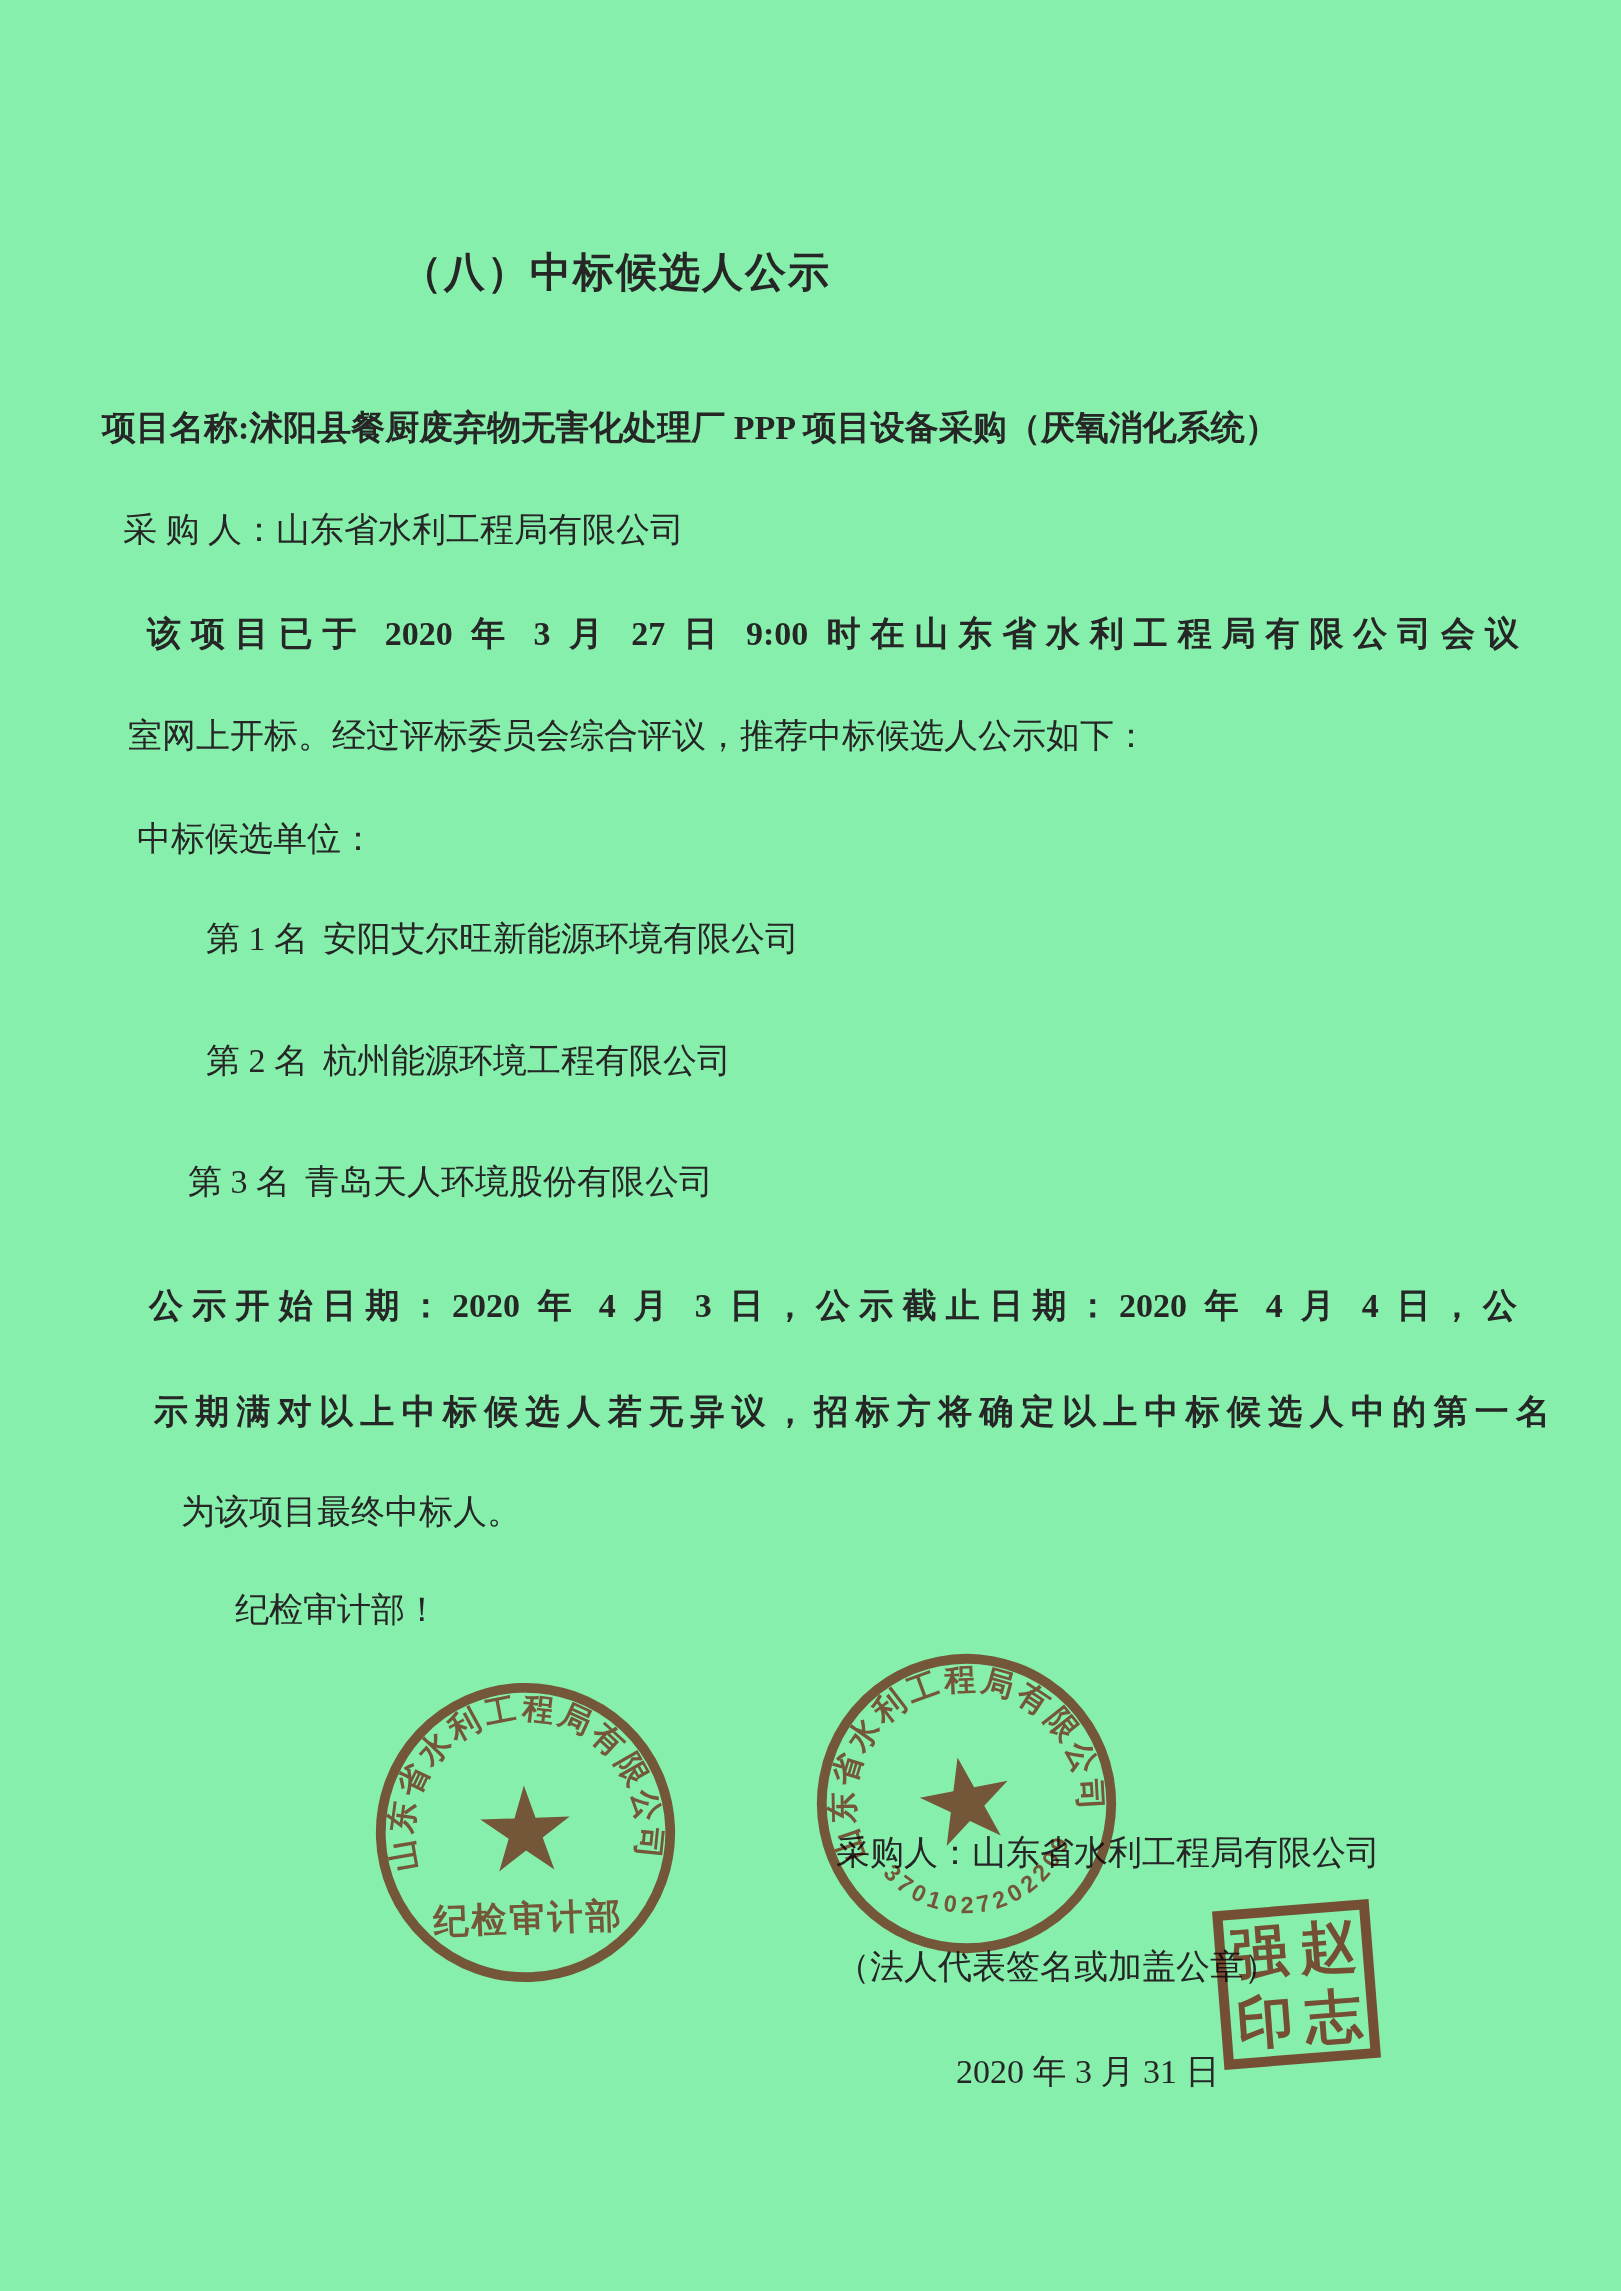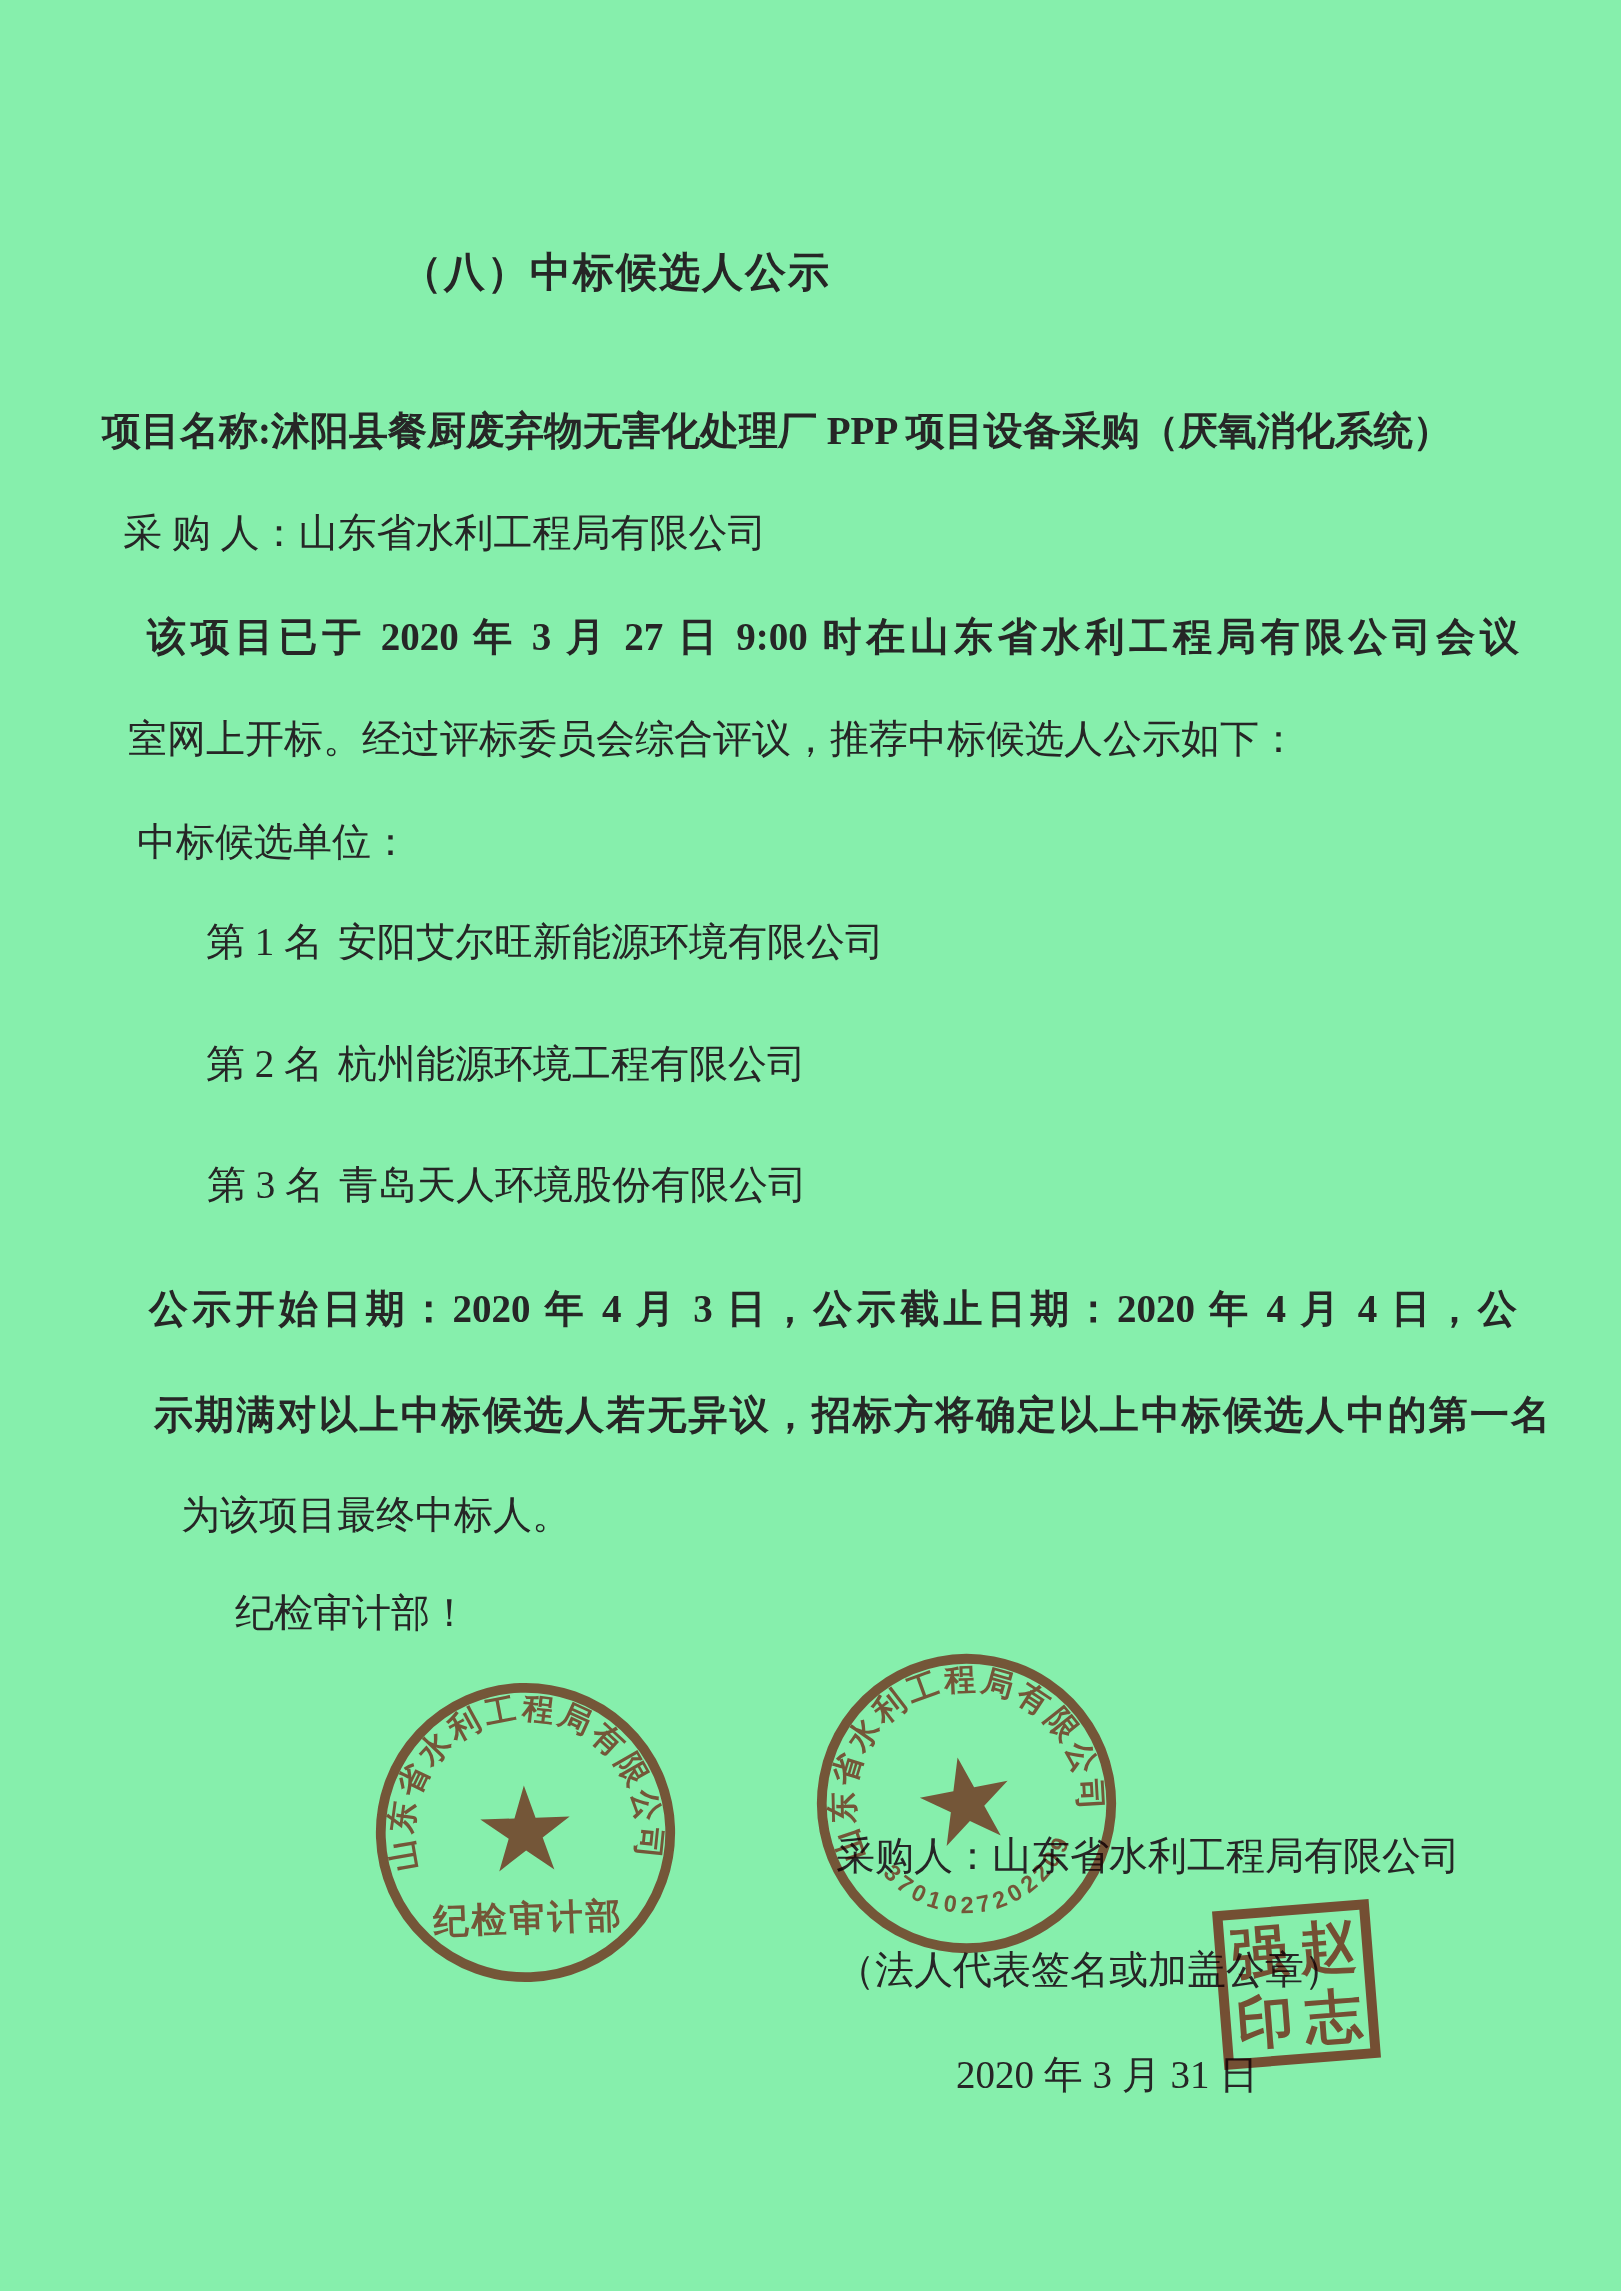--- a/index.html
+++ b/index.html
@@ -5,21 +5,21 @@
   html,body{margin:0;padding:0;background:#9a9a9a;}
   .page{
     position:relative;
     width:1621px;height:2292px;
     margin:0 auto;
     background:#86efac;
     overflow:hidden;
     font-family:"Liberation Serif","DejaVu Serif",serif;
     color:#262626;
   }
-  .line{position:absolute;white-space:nowrap;font-size:39px;line-height:1.2;}
+  .line{position:absolute;white-space:nowrap;font-size:34px;line-height:1.2;}
   .just{white-space:normal;text-align:justify;text-align-last:justify;font-weight:bold;}
   .title{
     position:absolute;
     transform:translateX(-50%);
     font-family:"Liberation Sans","DejaVu Sans",sans-serif;
     font-weight:bold;
     font-size:41px;
     letter-spacing:2px;
     white-space:nowrap;
   }
@@ -61,21 +61,21 @@
   <div class="line" style="left:128px;top:716px;">室网上开标。经过评标委员会综合评议，推荐中标候选人公示如下：</div>
 
   <div class="line" style="left:137px;top:819px;">中标候选单位：</div>
 
   <div class="line candidate" style="left:206px;top:919px;">
     <span class="rank">第 1 名</span><span>安阳艾尔旺新能源环境有限公司</span>
   </div>
   <div class="line candidate" style="left:206px;top:1041px;">
     <span class="rank">第 2 名</span><span>杭州能源环境工程有限公司</span>
   </div>
-  <div class="line candidate" style="left:207px;top:1162px;">
+  <div class="line candidate" style="left:188px;top:1162px;">
     <span class="rank">第 3 名</span><span>青岛天人环境股份有限公司</span>
   </div>
 
   <div class="line just" style="left:149px;top:1286px;width:1368px;">公示开始日期：2020 年 4 月 3 日，公示截止日期：2020 年 4 月 4 日，公</div>
   <div class="line just" style="left:116px;top:1392px;width:1396px;margin-left:38px;">示期满对以上中标候选人若无异议，招标方将确定以上中标候选人中的第一名</div>
   <div class="line" style="left:142px;top:1492px;margin-left:39px;">为该项目最终中标人。</div>
 
   <div class="line" style="left:235px;top:1590px;">纪检审计部！</div>
 
   <div class="line" style="left:836px;top:1833px;">采购人：山东省水利工程局有限公司</div>

